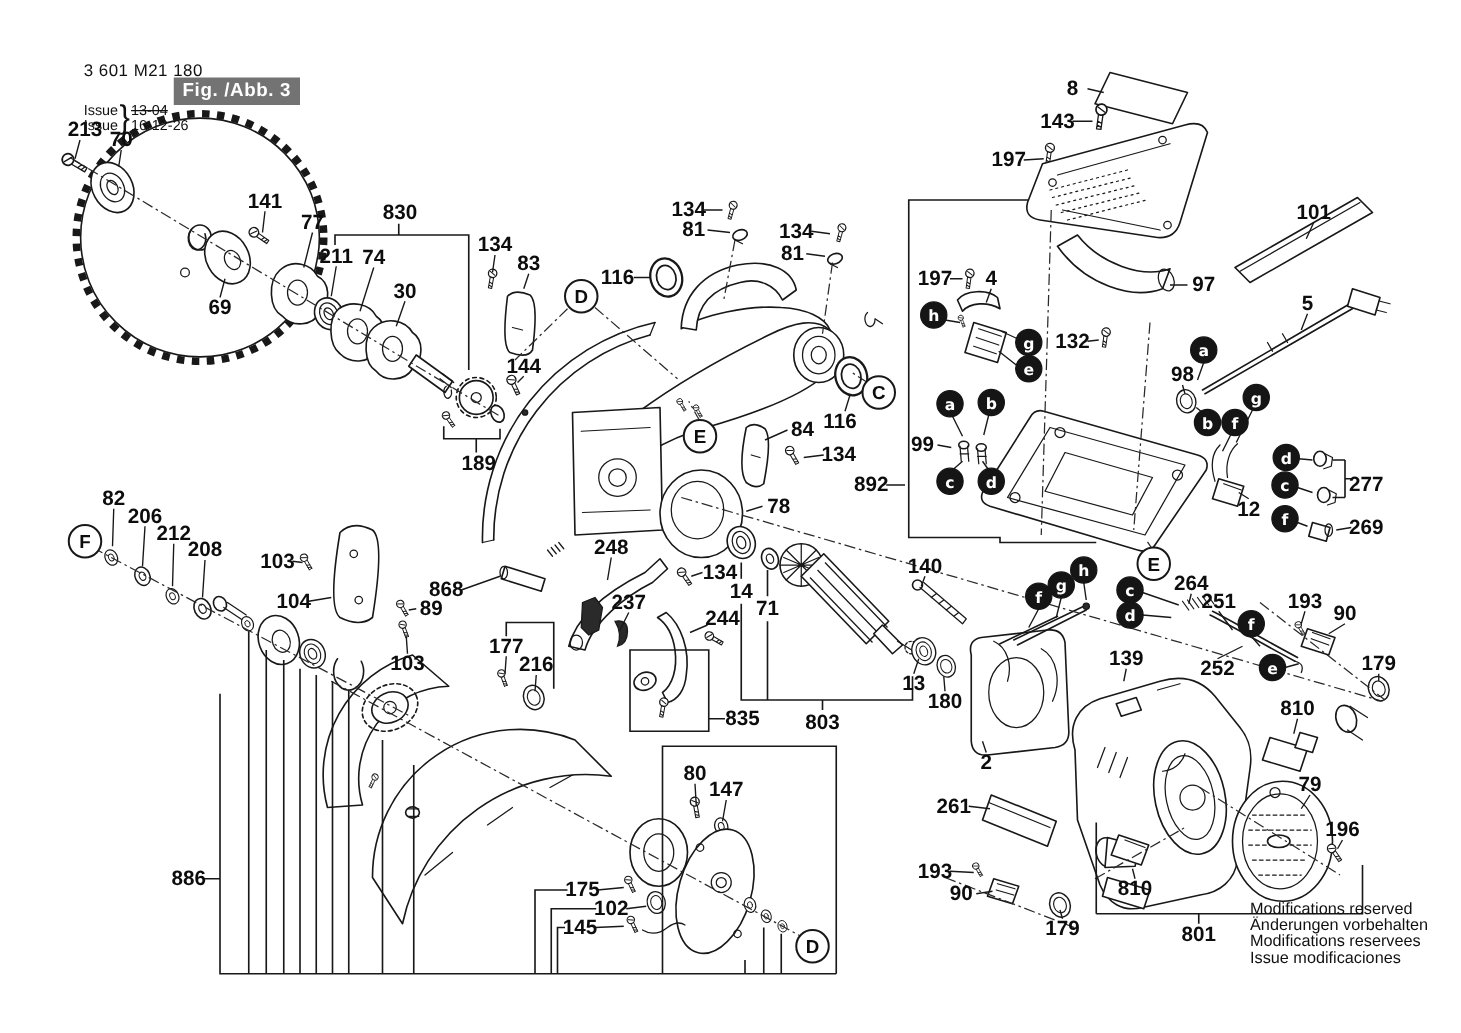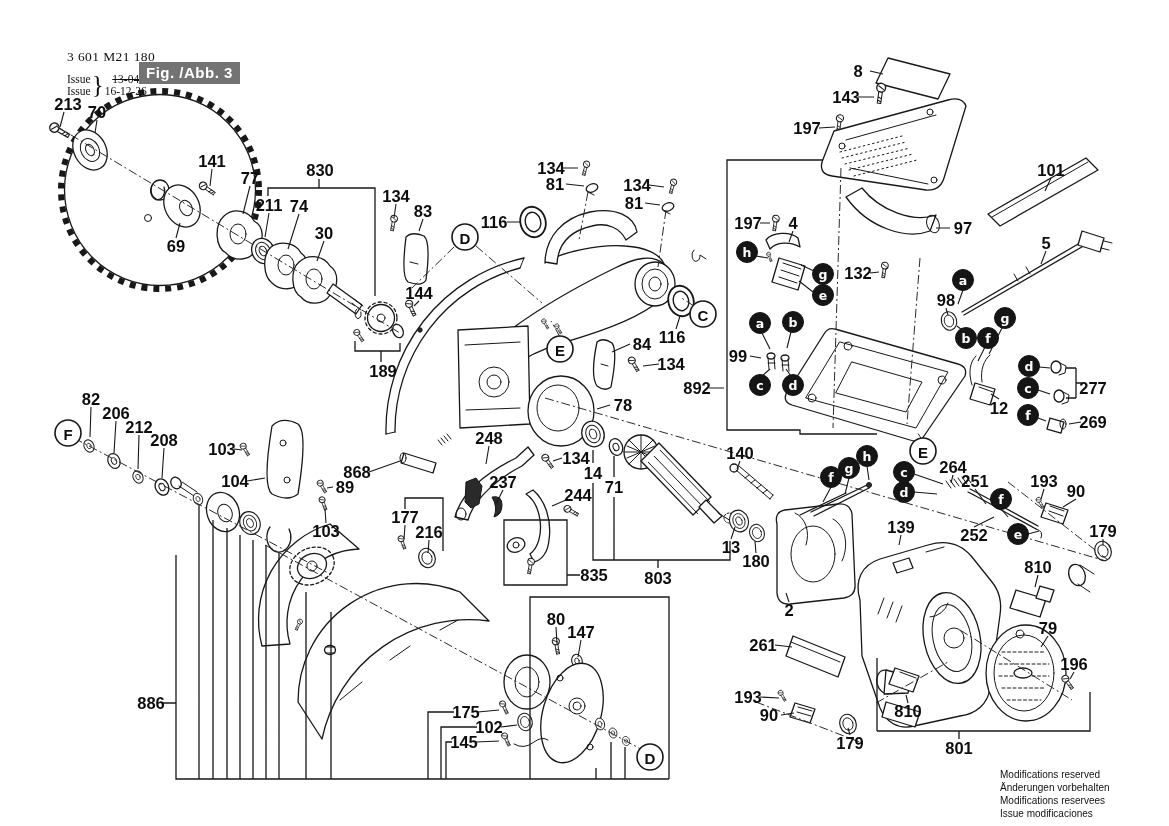--- a/index.html
+++ b/index.html
@@ -15,30 +15,30 @@
   .hatch{stroke:#181818;stroke-width:1;}
   .axis{stroke:#2a2a2a;fill:none;stroke-width:1;stroke-dasharray:9 3 2 3;}
   .leader{stroke:#181818;fill:none;stroke-width:1.1;}
   .bracket{stroke:#181818;fill:none;stroke-width:1.3;}
   .num{font:bold 16.5px "Liberation Sans",sans-serif;fill:#0d0d0d;text-anchor:middle;dominant-baseline:central;}
   .vm{fill:#ffffff;stroke:#181818;stroke-width:1.6;}
   .vmt{font:bold 15px "Liberation Sans",sans-serif;fill:#0d0d0d;text-anchor:middle;dominant-baseline:central;}
   .rm{fill:#151515;stroke:#151515;}
   .rmt{font:bold 12.5px "DejaVu Sans",sans-serif;fill:#ffffff;text-anchor:middle;dominant-baseline:central;}
   
-  .titleblock{position:absolute;left:67px;top:49px;font-family:Liberation Serif, serif;}
+  .titleblock{position:absolute;left:67px;top:49px;}
   .pn{font-size:13.5px;letter-spacing:.4px;white-space:nowrap;}
-  .rev{display:flex;align-items:center;margin-top:6px;}
+  .rev{display:flex;align-items:center;margin-top:16px;}
   .revlabels{font-size:11.5px;line-height:12px;text-align:right;}
   .brace{font-size:25px;font-weight:400;margin:0 1px 0 1px;transform:scaleY(1.05);}
   .revvals{font-size:11.5px;line-height:12px;}
-  .strike{text-decoration:line-through;text-align:center;}
+  .strike{text-decoration:line-through;}
   .figbox{position:absolute;left:139px;top:62px;background:#737373;color:#fff;
           font-weight:bold;font-size:15px;padding:2px 7px 3px 7px;letter-spacing:.5px;}
-  .footer{position:absolute;left:1000px;top:768px;font-size:10px;line-height:13px;white-space:nowrap;}
+  .footer{position:absolute;left:1000px;top:720px;font-size:13px;line-height:13px;white-space:nowrap;}
 </style>
 </head>
 <body>
 
 <div class="page">
 
   <svg width="1169" height="826" viewBox="0 0 1169 826">
     <defs>
       <g id="sym-screw">
         <circle cx="0" cy="-8" r="4.2" class="sf"></circle>

